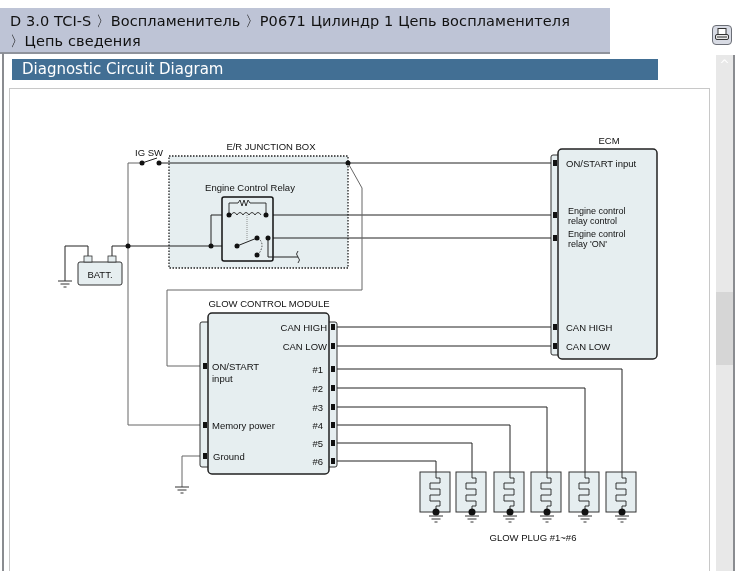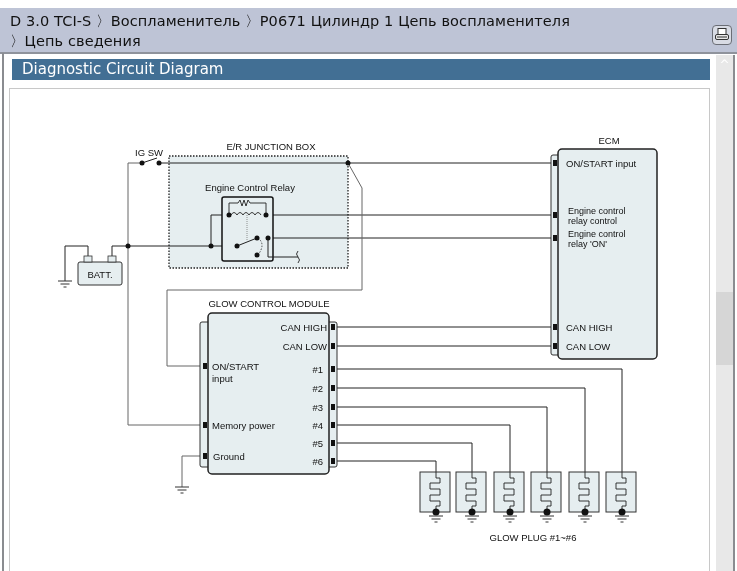--- a/index.html
+++ b/index.html
@@ -1,21 +1,21 @@
 <!DOCTYPE html>
 <html><head>
 <meta charset="utf-8">
 <style>
   html, body { margin:0; padding:0; }
   body { width:737px; height:571px; overflow:hidden; background:#ffffff; position:relative; font-family:"DejaVu Sans", sans-serif; }
-  .header { position:absolute; left:0; top:8px; width:737px; height:44px; background:#bec4d6; border-bottom:2px solid #8f939c;text-decoration:underline; }
+  .header { position:absolute; left:0; top:8px; width:610px; height:44px; background:#bec4d6; border-bottom:2px solid #8f939c;text-decoration:underline; }
   .crumb { position:absolute; left:10px; top:3px; font-size:14.5px; color:#111; line-height:20px; letter-spacing:0.1px; }
   .print-btn { position:absolute; left:712px; top:17px; width:20px; height:20px; border:1px solid #6b6e76; border-radius:4px; background:#d8dbe4; box-sizing:border-box; }
   .left-edge { position:absolute; left:2px; top:53px; width:2px; height:518px; background:#8a8c90; }
-  .section-title { position:absolute; left:12px; top:59px; width:698px; height:21px; background:#426f94; color:#fff; font-size:15px; line-height:21px; padding-left:10px; box-sizing:border-box; }
+  .section-title { position:absolute; left:12px; top:59px; width:646px; height:21px; background:#426f94; color:#fff; font-size:15px; line-height:21px; padding-left:10px; box-sizing:border-box; }
   .content-box { position:absolute; left:9px; top:88px; width:701px; height:483px; border:1px solid #c8c8c8; border-bottom:none; box-sizing:border-box; }
   .scrollbar { position:absolute; left:716px; top:55px; width:17px; height:516px; background:#e8e8e8; }
   .scroll-up { position:absolute; left:0; top:0; width:17px; height:17px; color:#fff; font-size:12px; text-align:center; line-height:20px; }
   .scroll-thumb { position:absolute; left:0; top:237px; width:17px; height:73px; background:#d6d6d6; }
   .scroll-edge { position:absolute; left:733px; top:55px; width:2px; height:516px; background:#8a8c90; }
   svg text { font-family:"Liberation Sans", sans-serif; fill:#111; }
 </style>
 </head>
 <body>
 

